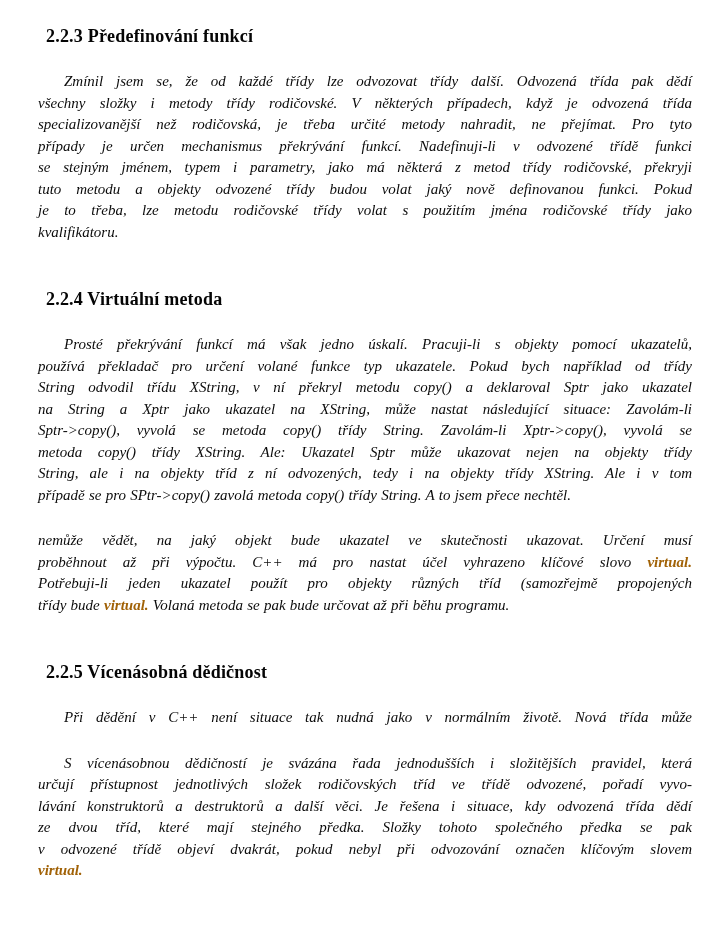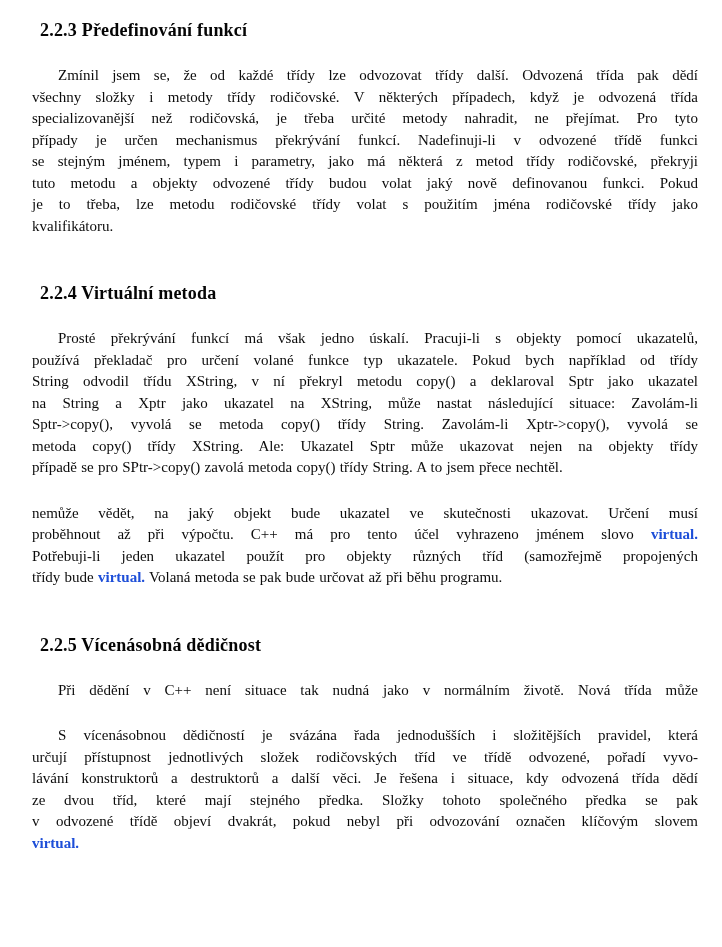--- a/index.html
+++ b/index.html
@@ -13,41 +13,41 @@
     height: 947px;
     box-sizing: border-box;
     background: #ffffff;
     color: #0b0b0b;
     padding: 18px 22px 0 30px;
     overflow: hidden;
     font-family: "Liberation Serif", "DejaVu Serif", serif;
     font-size: 15px;
     -webkit-font-smoothing: antialiased;
   }
-  .sec { margin: 2px; }
+  .sec { margin: 8px; }
   .heading {
     font-size: 18px;
     font-weight: bold;
     line-height: 21px;
     margin: 46px 0 24px 8px;
     letter-spacing: 0.2px;
     color: #050505;
   }
   .sec:first-child .heading { margin-top: 0; }
-  .para { margin: 0; }
+  .para { margin: 0; font-style: italic; }
   .para + .para { margin-top: 24px; }
   .line {
     line-height: 21.5px;
     text-align: justify;
     text-align-last: justify;
     word-spacing: 0.5px;
   }
   .line.first { text-indent: 26px; }
   .line.last { text-align-last: left; }
-  .line b { font-weight: bold; color: #1d4ed8; }
+  .line b { font-weight: bold; color: #a16207; }
 </style>
 </head>
 <body>
 
 <main class="page">
     <section class="sec">
       <h2 class="heading">2.2.3 Předefinování funkcí</h2>
       <div class="para">
         <div class="line first"><span>Zmínil jsem se, že od každé třídy lze odvozovat třídy další. Odvozená třída pak dědí</span></div>
         <div class="line"><span>všechny složky i metody třídy rodičovské. V některých případech, když je odvozená třída</span></div>
@@ -61,25 +61,26 @@
     </section>
     <section class="sec">
       <h2 class="heading">2.2.4 Virtuální metoda</h2>
       <div class="para">
         <div class="line first"><span>Prosté překrývání funkcí má však jedno úskalí. Pracuji-li s objekty pomocí ukazatelů,</span></div>
         <div class="line"><span>používá překladač pro určení volané funkce typ ukazatele. Pokud bych například od třídy</span></div>
         <div class="line"><span>String odvodil třídu XString, v ní překryl metodu copy() a deklaroval Sptr jako ukazatel</span></div>
         <div class="line"><span>na String a Xptr jako ukazatel na XString, může nastat následující situace: Zavolám-li</span></div>
         <div class="line"><span>Sptr-&gt;copy(), vyvolá se metoda copy() třídy String. Zavolám-li Xptr-&gt;copy(), vyvolá se</span></div>
         <div class="line"><span>metoda copy() třídy XString. Ale: Ukazatel Sptr může ukazovat nejen na objekty třídy</span></div>
+        <div class="line"><span>String, ale i na objekty tříd z ní odvozených, tedy i na objekty třídy XString. Ale i v tom</span></div>
         <div class="line last"><span>případě se pro SPtr-&gt;copy() zavolá metoda copy() třídy String. A to jsem přece nechtěl.</span></div>
       </div>
       <div class="para">
         <div class="line"><span>nemůže vědět, na jaký objekt bude ukazatel ve skutečnosti ukazovat. Určení musí</span></div>
-        <div class="line"><span>proběhnout až při výpočtu. C++ má pro tento účel vyhrazeno jménem slovo </span><b>virtual.</b></div>
+        <div class="line"><span>proběhnout až při výpočtu. C++ má pro nastat účel vyhrazeno klíčové slovo </span><b>virtual.</b></div>
         <div class="line"><span>Potřebuji-li jeden ukazatel použít pro objekty různých tříd (samozřejmě propojených</span></div>
         <div class="line last"><span>třídy bude </span><b>virtual.</b><span> Volaná metoda se pak bude určovat až při běhu programu.</span></div>
       </div>
     </section>
     <section class="sec">
       <h2 class="heading">2.2.5 Vícenásobná dědičnost</h2>
       <div class="para">
         <div class="line first"><span>Při dědění v C++ není situace tak nudná jako v normálním životě. Nová třída může</span></div>
       </div>
       <div class="para">

